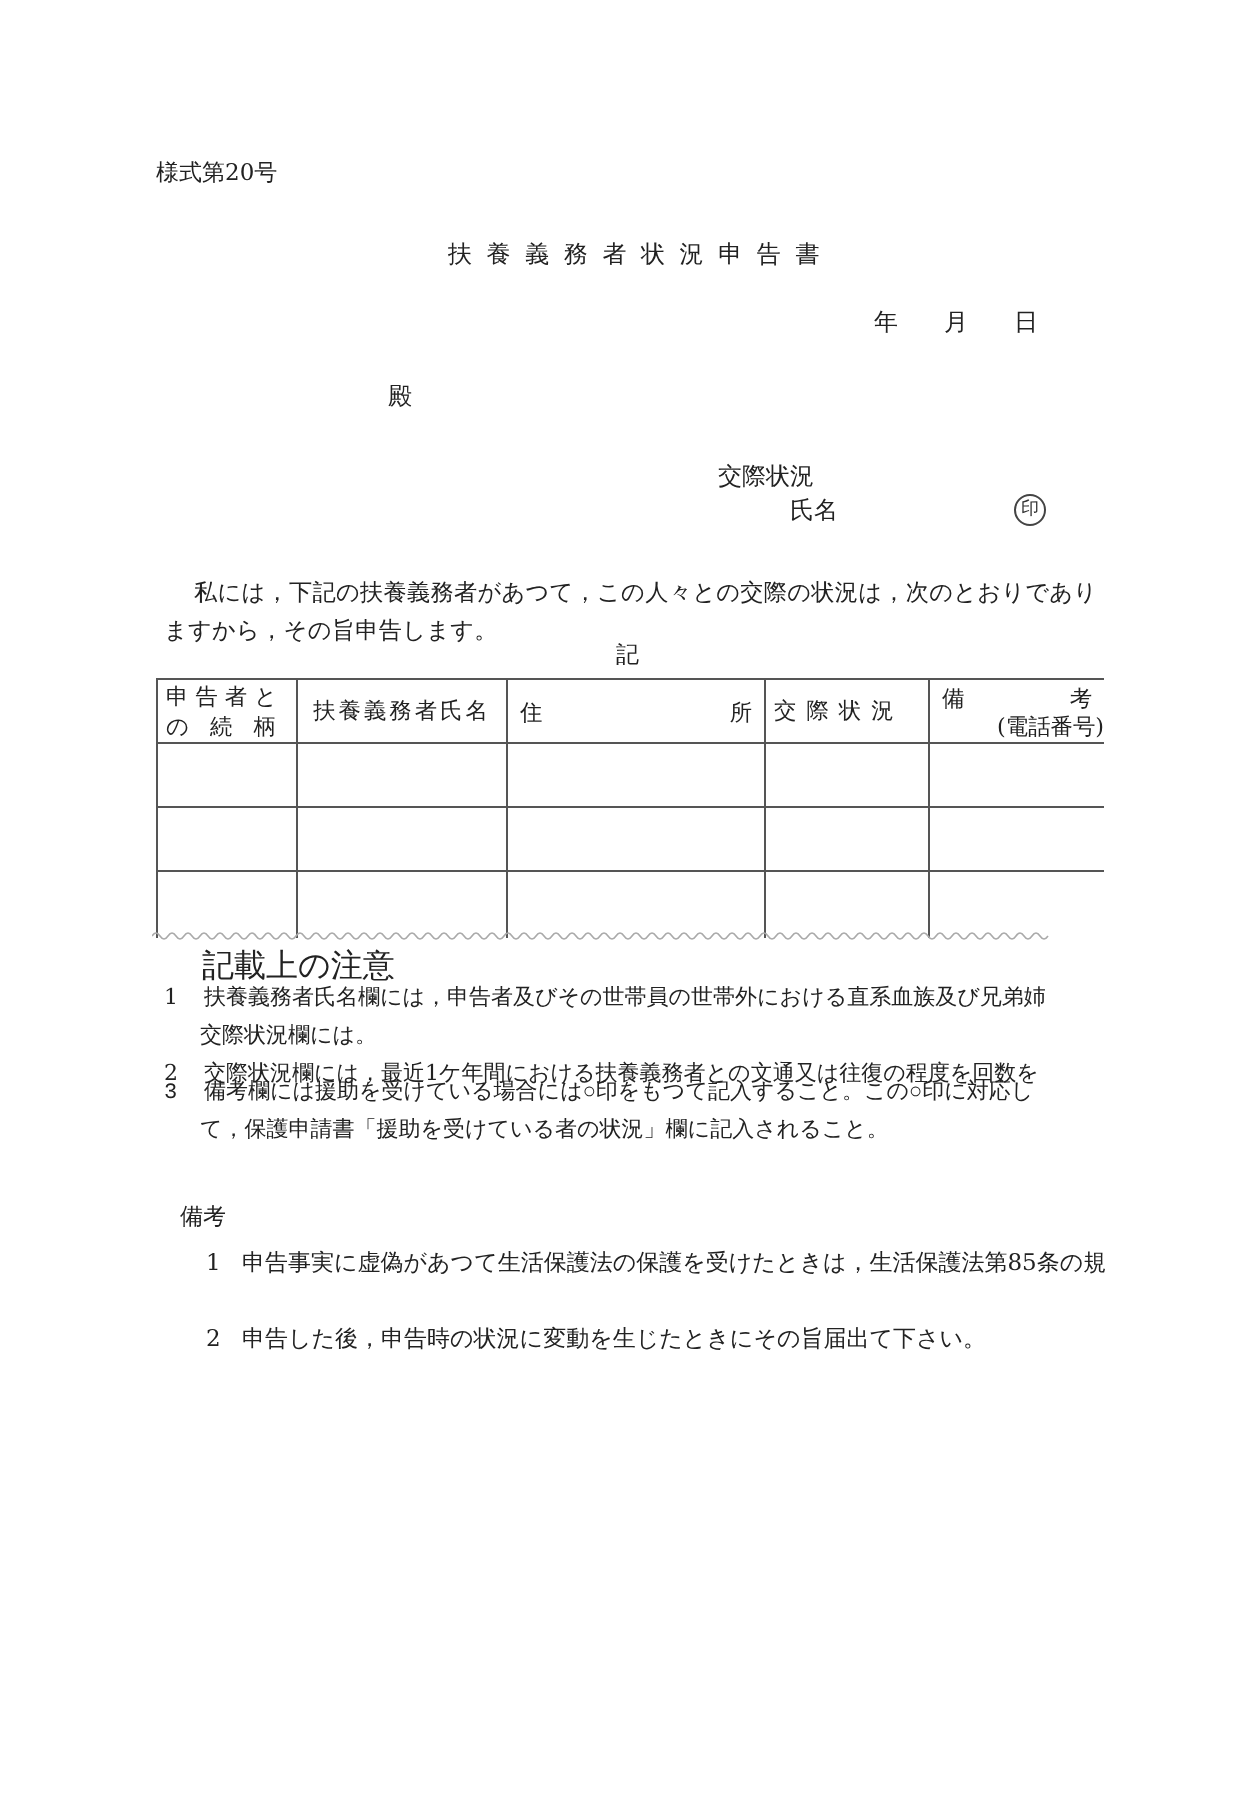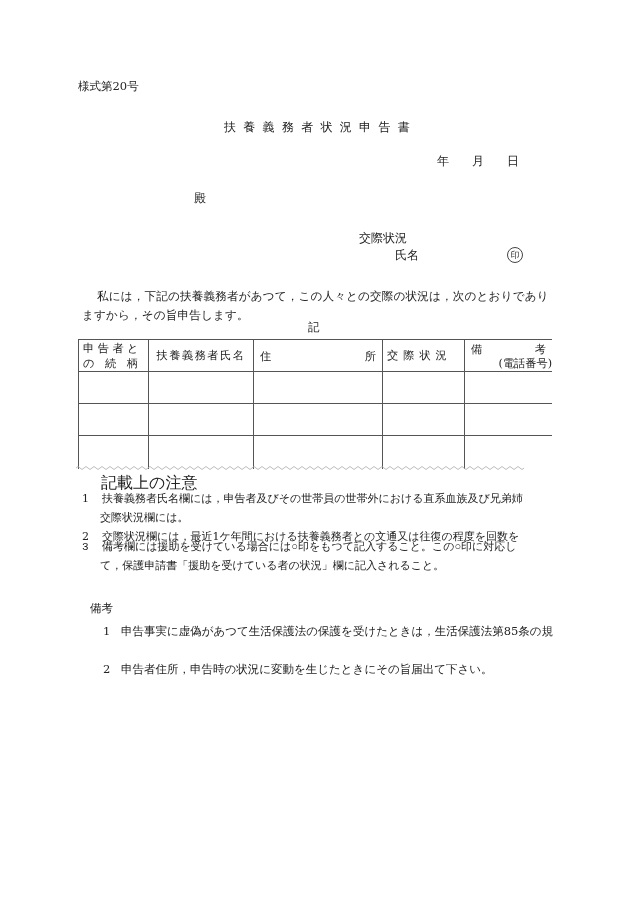--- a/index.html
+++ b/index.html
@@ -210,16 +210,16 @@
     <span class="num">3</span><span>備考欄には援助を受けている場合には○印をもつて記入すること。この○印に対応し</span>
     <span class="cont">て，保護申請書「援助を受けている者の状況」欄に記入されること。</span>
   </div>
 
   <div class="abs remarks-heading">備考</div>
 
   <div class="remark remark-1">
     <span class="num">1</span><span>申告事実に虚偽があつて生活保護法の保護を受けたときは，生活保護法第85条の規</span>
   </div>
   <div class="remark remark-2">
-    <span class="num">2</span><span>申告者住所，申告時の状況に変動を生じたときにその旨届出て下さい。</span>
+    <span class="num">2</span><span>申告した後，申告時の状況に変動を生じたときにその旨届出て下さい。</span>
   </div>
 
 </div>
 
 </body></html>

